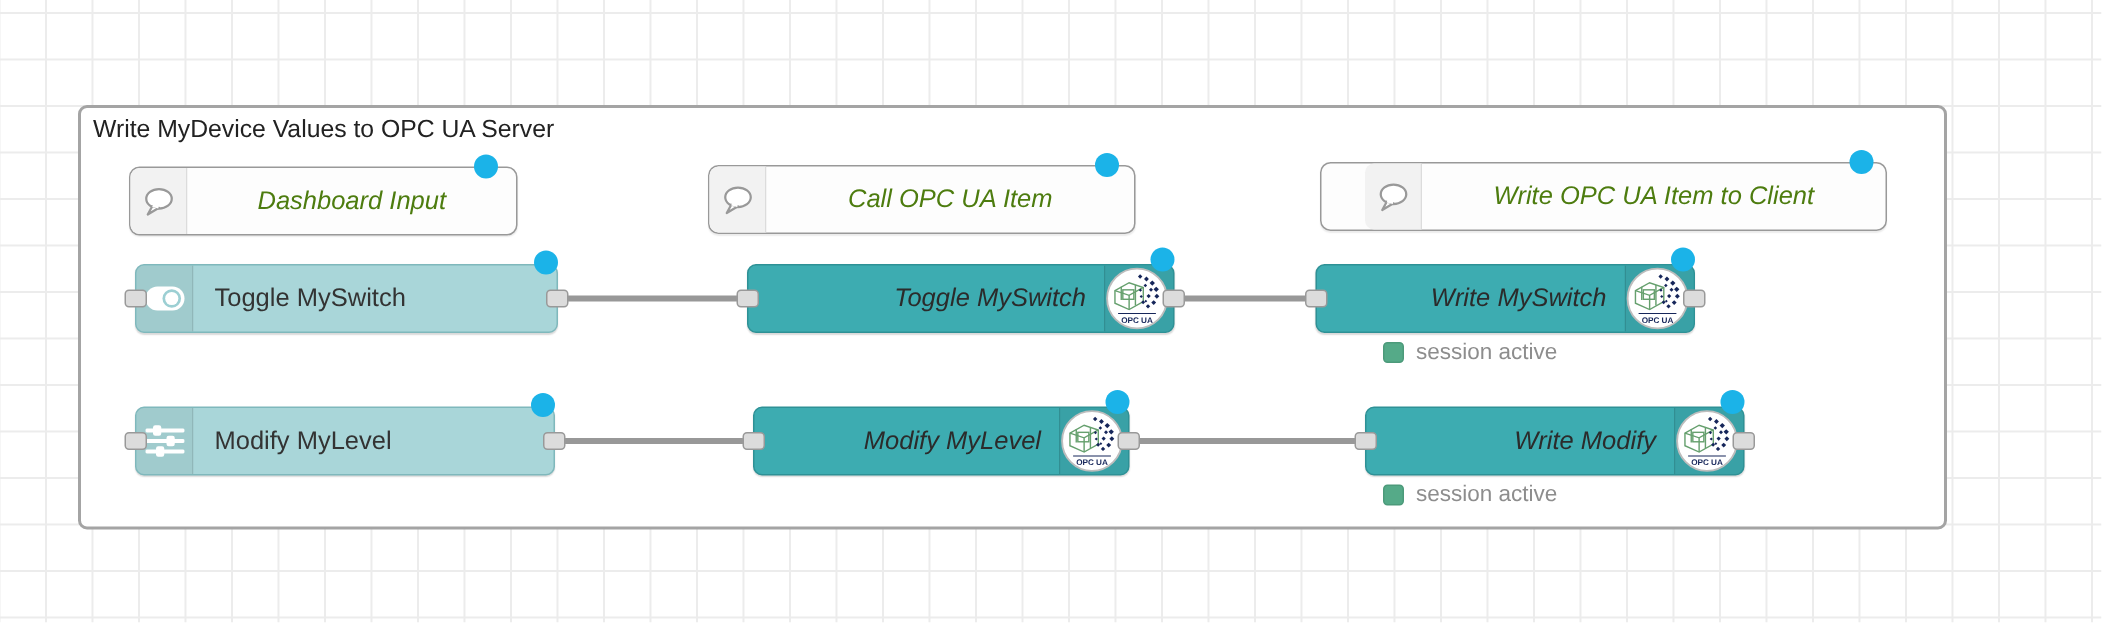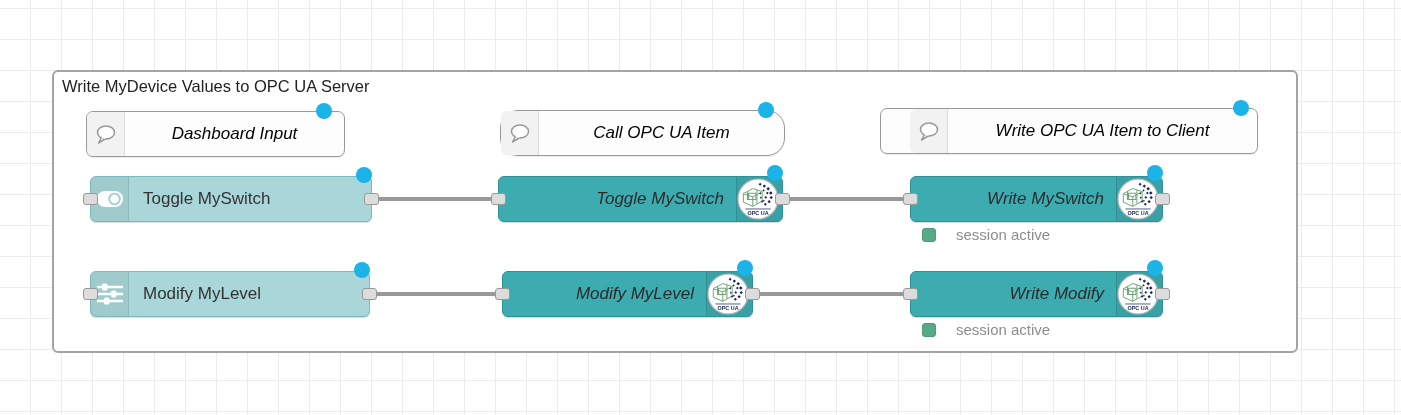--- a/index.html
+++ b/index.html
@@ -49,21 +49,21 @@
     border-right: 1px solid #dcdcdc;
     border-radius: 6px 0 0 6px;
     display: flex; align-items: center; justify-content: center;
     flex: 0 0 38px;
   }
   .comment-label {
     flex: 1;
     display: flex; align-items: center; justify-content: center;
     font-size: 17px;
     font-style: italic;
-    color: #000000;
+    color: #4d7c0f;
     white-space: nowrap;
   }
   
   .flow-node {
     position: absolute;
     height: 46px;
     border-radius: 6px;
     box-shadow: 0 1px 1px rgba(0,0,0,0.15);
     display: flex;
     align-items: center;
@@ -134,21 +134,21 @@
   .changed-dot {
     position: absolute;
     width: 16px; height: 16px;
     border-radius: 50%;
     background: #1bb3e8;
   }
   
   .status-row {
     position: absolute;
     display: flex; align-items: center;
-    gap: 20px;
+    gap: 8px;
   }
   .status-dot {
     width: 14px; height: 14px;
     border-radius: 3px;
     background: #55aa88;
     border: 1px solid #4c9a7a;
   }
   .status-text {
     font-size: 15px;
     color: #8d8d8d;
@@ -221,21 +221,21 @@
   <div class="comment-node" style="left:86px; top:111px; width:259px;">
     <div class="comment-icon-strip">
       <svg width="24" height="21" viewBox="0 0 24 21">
           <use href="#sym-bubble"></use>
         </svg>
     </div>
     <div class="comment-label">Dashboard Input</div>
     <div class="changed-dot" style="right:12px; top:-9px;"></div>
   </div>
 
-  <div class="comment-node" style="left:500px; top:110px; width:285px;border-radius:18px;">
+  <div class="comment-node" style="left:472px; top:110px; width:285px;">
     <div class="comment-icon-strip">
       <svg width="24" height="21" viewBox="0 0 24 21">
           <use href="#sym-bubble"></use>
         </svg>
     </div>
     <div class="comment-label">Call OPC UA Item</div>
     <div class="changed-dot" style="right:10px; top:-9px;"></div>
   </div>
 
   <div class="comment-node" style="left:880px; top:108px; width:378px;padding-left:29px;">
@@ -264,21 +264,21 @@
     <div class="icon-strip-right"></div>
     <div class="node-label-right">Toggle MySwitch</div>
     <svg class="opcua-badge" viewBox="0 0 40 40">
         <use href="#sym-opcua"></use>
       </svg>
     <div class="port" style="left:-8px; top:16px;"></div>
     <div class="port" style="right:-8px; top:16px;"></div>
     <div class="changed-dot" style="right:-1px; top:-12px;"></div>
   </div>
 
-  <div class="flow-node node-teal" style="left:910px; top:176px; width:253px;">
+  <div class="flow-node node-teal" style="left:877px; top:176px; width:253px;">
     <div class="icon-strip-right"></div>
     <div class="node-label-right">Write MySwitch</div>
     <svg class="opcua-badge" viewBox="0 0 40 40">
         <use href="#sym-opcua"></use>
       </svg>
     <div class="port" style="left:-8px; top:16px;"></div>
     <div class="port" style="right:-8px; top:16px;"></div>
     <div class="changed-dot" style="right:-1px; top:-12px;"></div>
   </div>
 

